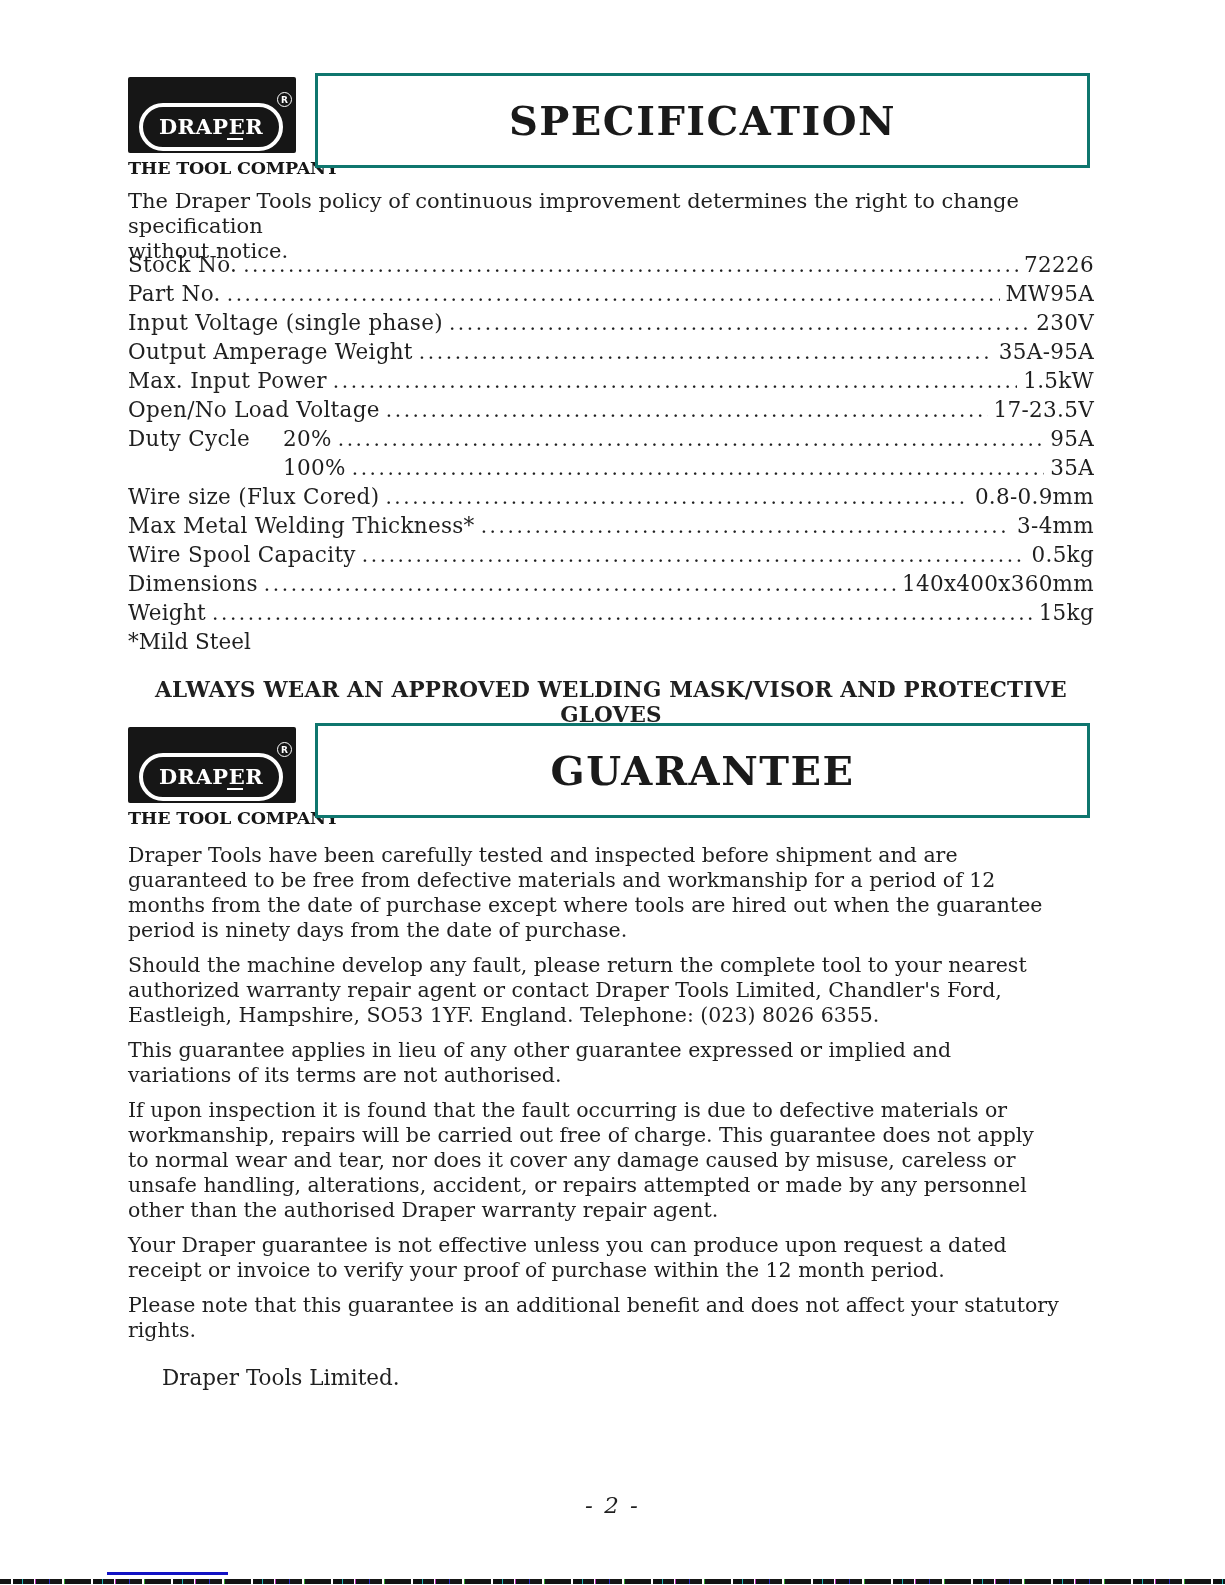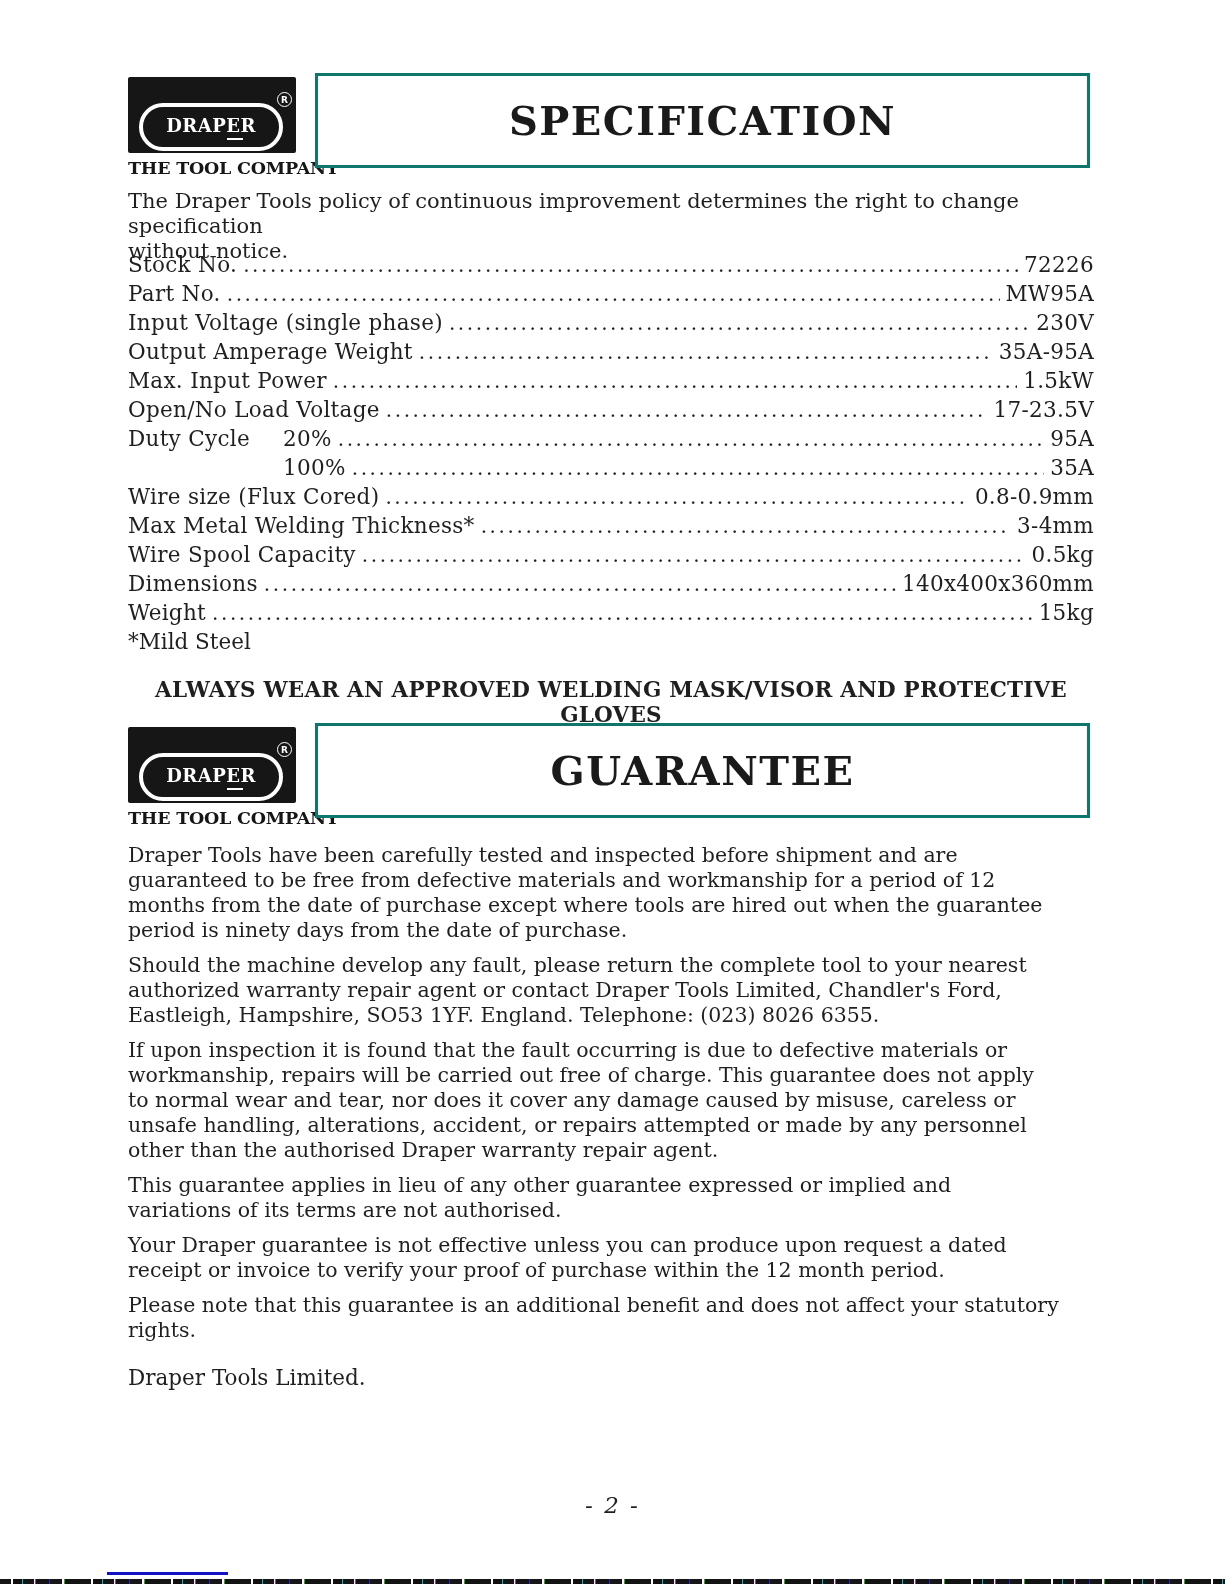--- a/index.html
+++ b/index.html
@@ -25,21 +25,21 @@
   .logo-oval{
     position:absolute;
     left:11px;right:13px;top:26px;height:40px;
     border:4px solid #ffffff;
     border-radius:24px;
     display:flex;align-items:center;justify-content:center;
   }
   .logo-brand{
     color:#ffffff;
     font-weight:bold;
-    font-size:18px;
+    font-size:21px;
     letter-spacing:0.5px;
     line-height:1;
     position:relative;top:-1px;
   }
   .logo-underline{
     position:absolute;
     width:16px;height:2px;background:#ffffff;
     bottom:7px;left:84px;
   }
   .logo-reg{
@@ -133,20 +133,21 @@
   }
   .guarantee-body p{
     margin:0 0 10px 0;
     font-size:20.5px;
     line-height:25px;
     white-space:pre-line;
   }
   .signoff{
     margin-top:22px;
     font-size:21.5px;
+    margin-left:34px;
   }
 
   
   .page-number{
     position:absolute;
     top:1492px;left:0;width:100%;
     text-align:center;
     font-style:italic;
     font-size:23px;
     letter-spacing:2px;
@@ -297,27 +298,27 @@
   </div>
 
   <div class="guarantee-body">
     <p>Draper Tools have been carefully tested and inspected before shipment and are
 guaranteed to be free from defective materials and workmanship for a period of 12
 months from the date of purchase except where tools are hired out when the guarantee
 period is ninety days from the date of purchase.</p>
     <p>Should the machine develop any fault, please return the complete tool to your nearest
 authorized warranty repair agent or contact Draper Tools Limited, Chandler's Ford,
 Eastleigh, Hampshire, SO53 1YF. England. Telephone: (023) 8026 6355.</p>
+    <p>This guarantee applies in lieu of any other guarantee expressed or implied and
+variations of its terms are not authorised.</p>
     <p>If upon inspection it is found that the fault occurring is due to defective materials or
 workmanship, repairs will be carried out free of charge. This guarantee does not apply
 to normal wear and tear, nor does it cover any damage caused by misuse, careless or
 unsafe handling, alterations, accident, or repairs attempted or made by any personnel
 other than the authorised Draper warranty repair agent.</p>
-    <p>This guarantee applies in lieu of any other guarantee expressed or implied and
-variations of its terms are not authorised.</p>
     <p>Your Draper guarantee is not effective unless you can produce upon request a dated
 receipt or invoice to verify your proof of purchase within the 12 month period.</p>
     <p>Please note that this guarantee is an additional benefit and does not affect your statutory
 rights.</p>
     <div class="signoff">Draper Tools Limited.</div>
   </div>
 
   <div class="page-number">- 2 -</div>
   <div class="footer-blue-line"></div>
   <div class="scan-noise-strip"></div>

